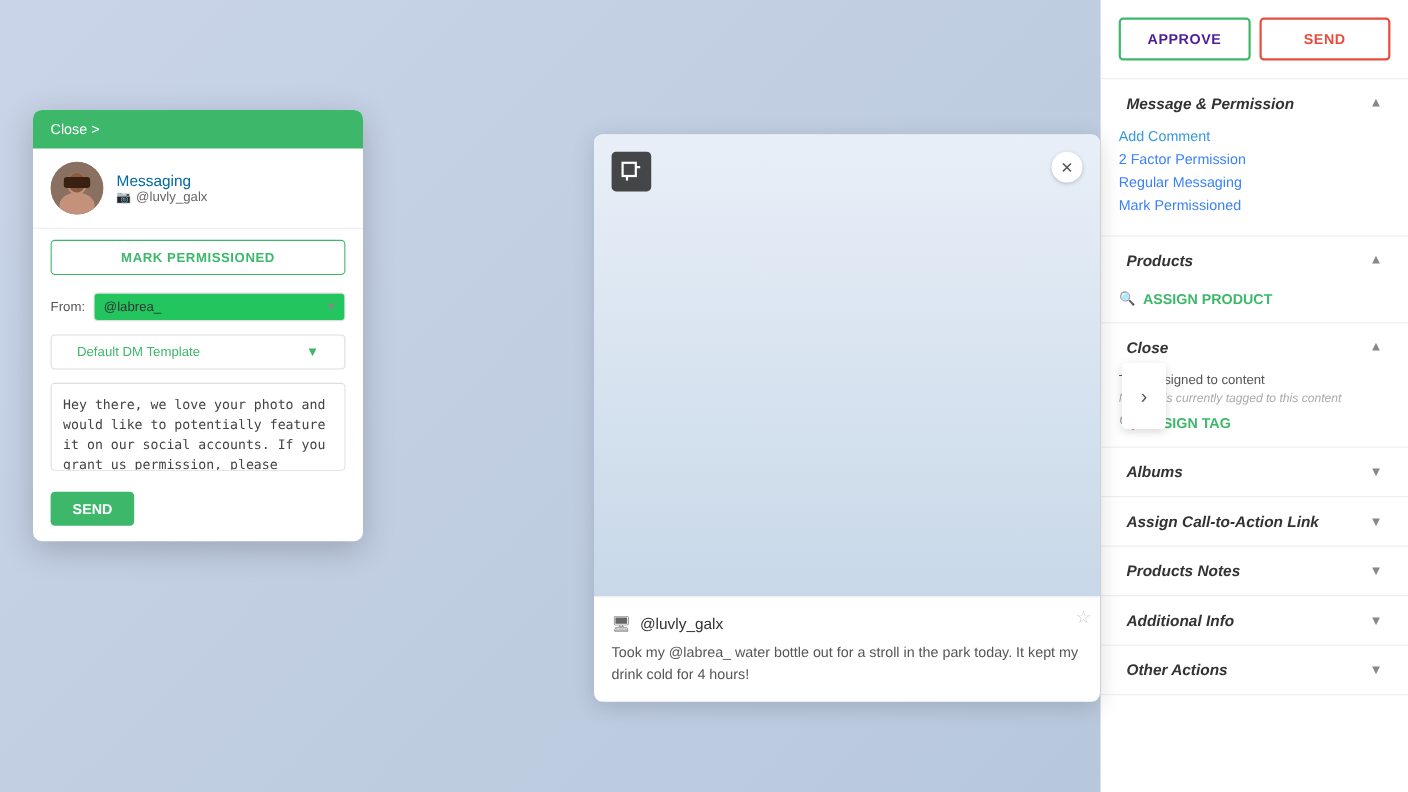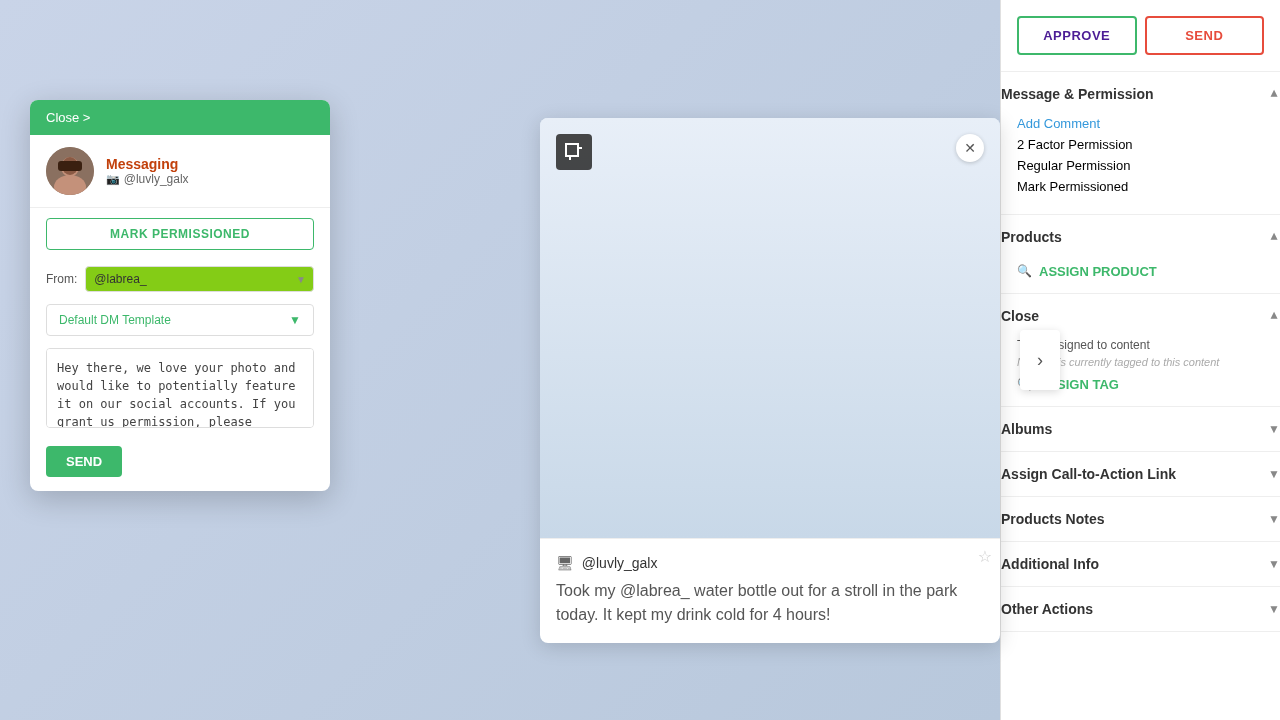--- a/index.html
+++ b/index.html
@@ -65,21 +65,21 @@
       font-size: 14px;
     }
 
     .username {
       font-size: 14px;
       color: #333;
       font-weight: 500;
     }
 
     .content-footer .caption {
-      font-size: 16px;
+      font-size: 13px;
       color: #555;
       line-height: 1.5;
     }
 
     
     .nav-arrow {
       position: absolute;
       right: -60px;
       top: 50%;
       transform: translateY(-50%);
@@ -170,22 +170,22 @@
       background: linear-gradient(135deg, #8a7a6a, #a08070);
       overflow: hidden;
       display: flex;
       align-items: center;
       justify-content: center;
       font-size: 20px;
     }
 
     .popup-user-info .title {
       font-size: 14px;
-      font-weight: 700;
-      color: #c2410c;
+      font-weight: 400;
+      color: #0369a1;
     }
 
     .popup-user-info .handle {
       font-size: 12px;
       color: #666;
       display: flex;
       align-items: center;
       gap: 4px;
     }
 
@@ -219,30 +219,30 @@
       white-space: nowrap;
     }
 
     .from-select {
       flex: 1;
       border: 1px solid #ddd;
       border-radius: 4px;
       padding: 5px 8px;
       font-size: 12px;
       color: #333;
-      background: #84cc16;
+      background: #22c55e;
       appearance: none;
       cursor: pointer;
     }
 
     .template-select {
       margin: 6px 16px;
       border: 1px solid #ddd;
       border-radius: 4px;
-      padding: 8px 12px;
+      padding: 8px 23px;
       font-size: 12px;
       color: #3db86b;
       background: white;
       width: calc(100% - 32px);
       display: flex;
       justify-content: space-between;
       align-items: center;
       cursor: pointer;
     }
 
@@ -316,43 +316,44 @@
     }
 
     .section {
       border-bottom: 1px solid #eee;
     }
 
     .section-header {
       display: flex;
       justify-content: space-between;
       align-items: center;
-      padding: 14px 0;
-      cursor: pointer;
+      padding: 14px 23px;
+      cursor: pointer;
+      font-style: italic;
     }
 
     .section-title {
       font-size: 14px;
       font-weight: 600;
       color: #333;
     }
 
     .chevron {
       font-size: 12px;
       color: #888;
     }
 
     .section-content {
       padding: 0 16px 14px;
     }
 
     .section-link {
       display: block;
       font-size: 13px;
-      color: #000000;
+      color: #3b82f6;
       font-weight: 500;
       margin-bottom: 6px;
       cursor: pointer;
       text-decoration: none;
     }
 
     .section-link.blue {
       color: #3498db;
     }
 
@@ -541,21 +542,21 @@
   </div>
 
   <div class="section">
     <div class="section-header">
       <span class="section-title">Message &amp; Permission</span>
       <span class="chevron chevron-up">▼</span>
     </div>
     <div class="section-content">
       <a class="section-link blue">Add Comment</a>
       <a class="section-link">2 Factor Permission</a>
-      <a class="section-link">Regular Permission</a>
+      <a class="section-link">Regular Messaging</a>
       <a class="section-link">Mark Permissioned</a>
     </div>
   </div>
 
   <div class="section">
     <div class="section-header">
       <span class="section-title">Products</span>
       <span class="chevron chevron-up">▼</span>
     </div>
     <div class="section-content">

